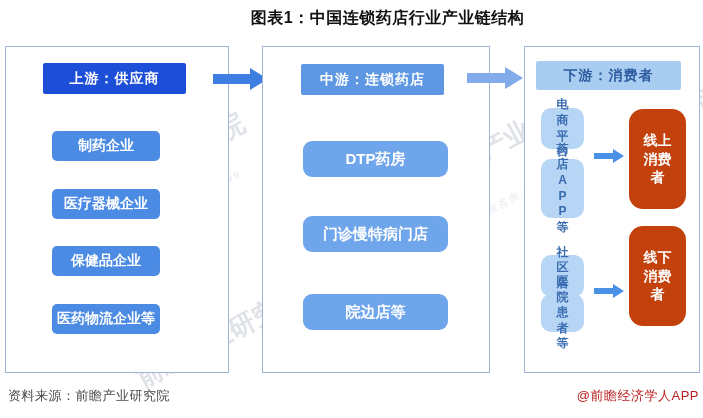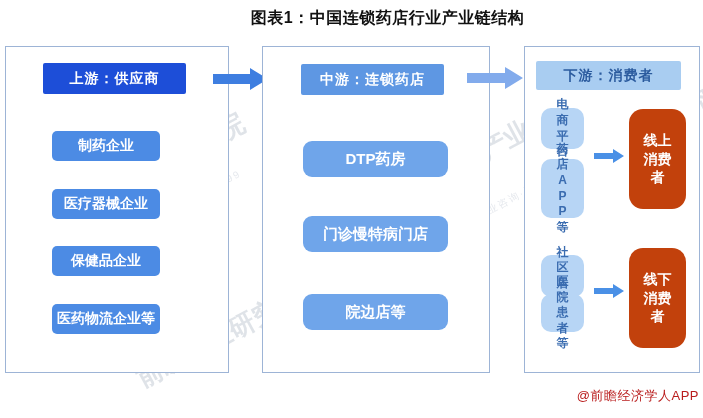--- a/index.html
+++ b/index.html
@@ -104,17 +104,18 @@
     <svg class="arrow" style="left:69px;top:102px;" width="30" height="14">
       <polygon points="0,4 19,4 19,0 30,7 19,14 19,10 0,10" fill="#4a90e6"></polygon>
     </svg>
     <div class="box dst-box" style="top:62px;">线上消费者</div>
 
     <div class="box src-box" style="top:208px;height:42px;">社区居民</div>
     <div class="box src-box" style="top:247px;height:38px;">医院患者等</div>
     <svg class="arrow" style="left:69px;top:237px;" width="30" height="14">
       <polygon points="0,4 19,4 19,0 30,7 19,14 19,10 0,10" fill="#4a90e6"></polygon>
     </svg>
-    <div class="box dst-box" style="top:201px;text-align:center;">线下消费者</div>
+    <div class="box dst-box" style="top:179px;text-align:center;">线下消费者</div>
   </div>
 
+  <div class="footer-src">资料来源：前瞻产业研究院</div>
   <div class="footer-credit">@前瞻经济学人APP</div>
 </div>
 
 </body></html>

